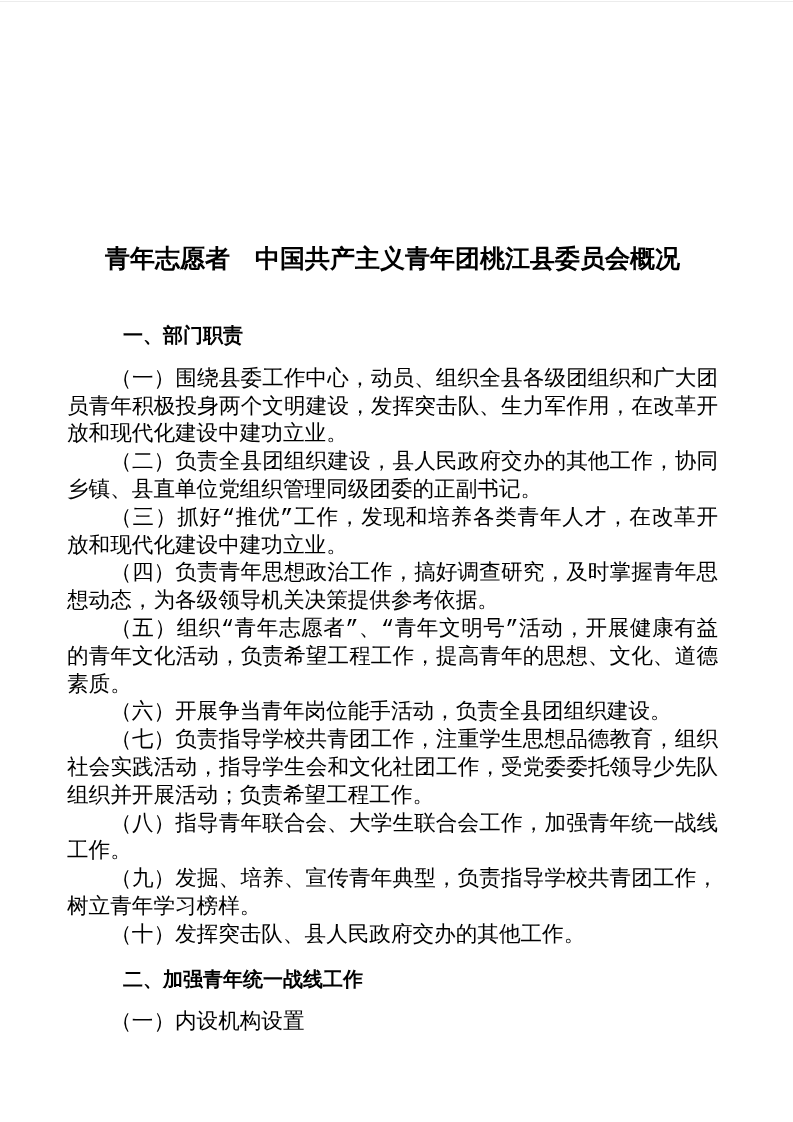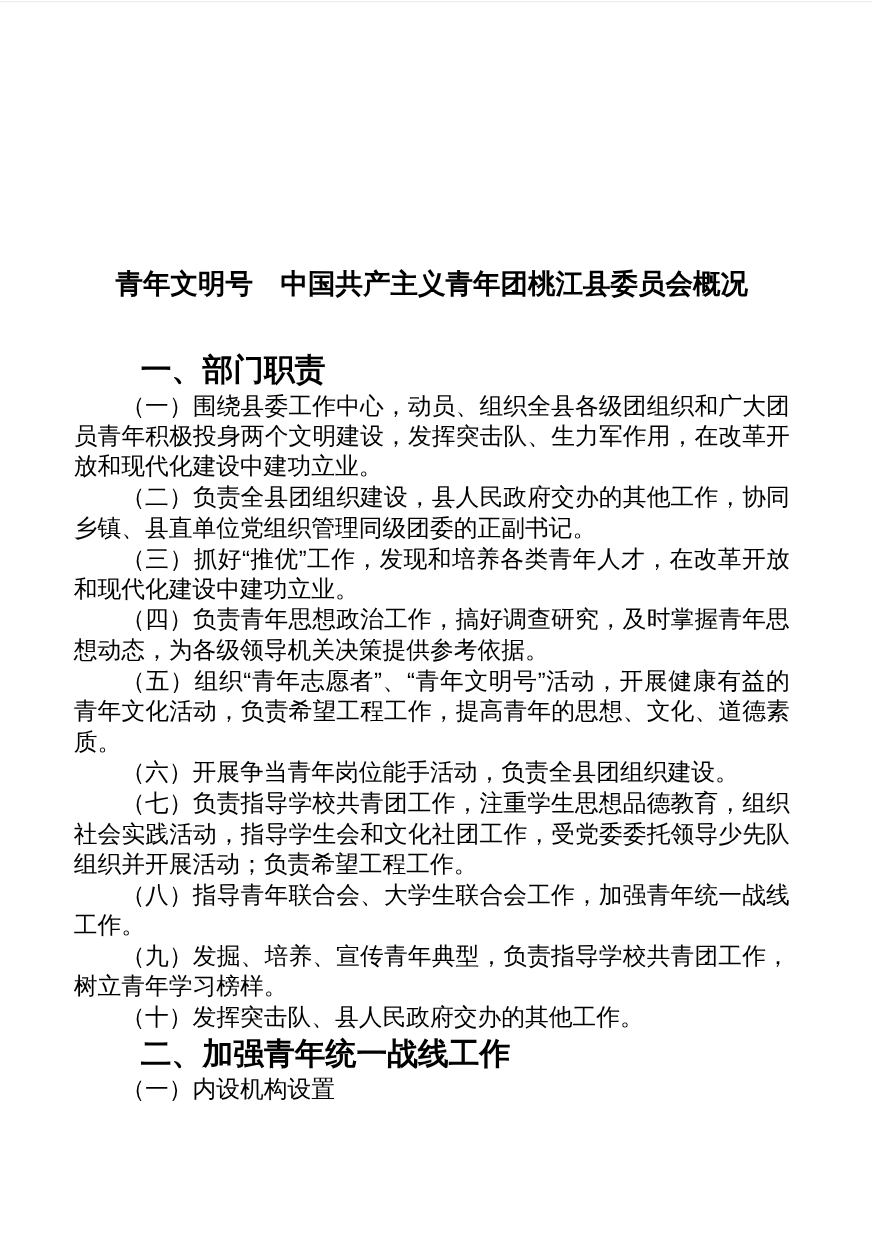--- a/index.html
+++ b/index.html
@@ -33,47 +33,47 @@
     .doc-title {
       margin: 0;
       font-size: 25px;
       line-height: 30px;
       font-weight: bold;
       text-align: center;
       font-family: "Liberation Serif", "DejaVu Serif", serif;
       white-space: nowrap;
     }
     .sec-heading {
-      margin: 5px;
-      font-size: 28px;
+      margin: 16px;
+      font-size: 20px;
       line-height: 27.8px;
       font-weight: bold;
       text-indent: 2em;
       font-family: "Liberation Sans", "DejaVu Sans", sans-serif;
     }
     .sec-heading.first {
       margin-top: 48px;
     }
     .body-para {
       margin: 0;
       font-size: 21.6px;
       line-height: 27.8px;
       text-align: justify;
       text-indent: 2em;
-      font-family: Liberation Sans, sans-serif;
+      font-family: Liberation Mono, monospace;
     }
   </style>
 </head>
 <body>
 
 <div class="page">
   <div class="top-hairline"></div>
   <div class="content">
 
-    <h1 class="doc-title">青年文明号　中国共产主义青年团桃江县委员会概况</h1>
+    <h1 class="doc-title">青年志愿者　中国共产主义青年团桃江县委员会概况</h1>
 
     <h2 class="sec-heading first">一、部门职责</h2>
 
     <p class="body-para">（一）围绕县委工作中心，动员、组织全县各级团组织和广大团员青年积极投身两个文明建设，发挥突击队、生力军作用，在改革开放和现代化建设中建功立业。</p>
     <p class="body-para">（二）负责全县团组织建设，县人民政府交办的其他工作，协同乡镇、县直单位党组织管理同级团委的正副书记。</p>
     <p class="body-para">（三）抓好“推优”工作，发现和培养各类青年人才，在改革开放和现代化建设中建功立业。</p>
     <p class="body-para">（四）负责青年思想政治工作，搞好调查研究，及时掌握青年思想动态，为各级领导机关决策提供参考依据。</p>
     <p class="body-para">（五）组织“青年志愿者”、“青年文明号”活动，开展健康有益的青年文化活动，负责希望工程工作，提高青年的思想、文化、道德素质。</p>
     <p class="body-para">（六）开展争当青年岗位能手活动，负责全县团组织建设。</p>
     <p class="body-para">（七）负责指导学校共青团工作，注重学生思想品德教育，组织社会实践活动，指导学生会和文化社团工作，受党委委托领导少先队组织并开展活动；负责希望工程工作。</p>

